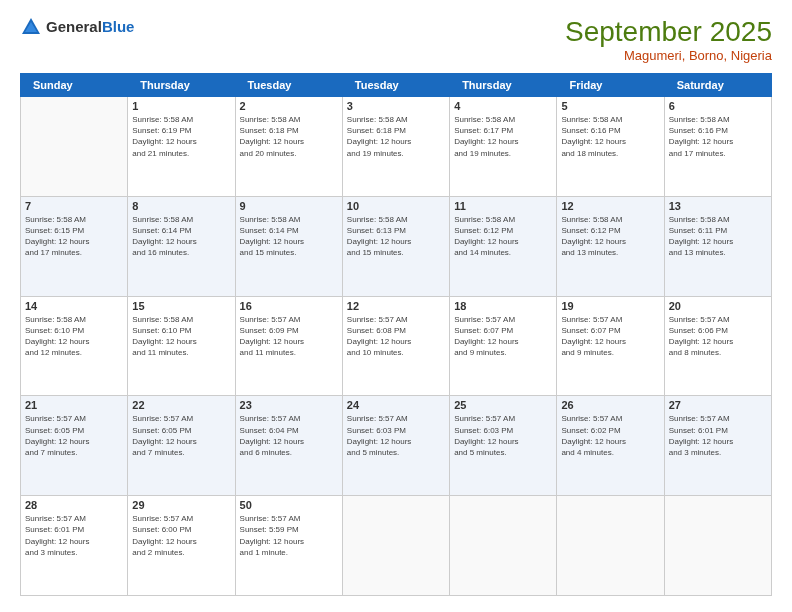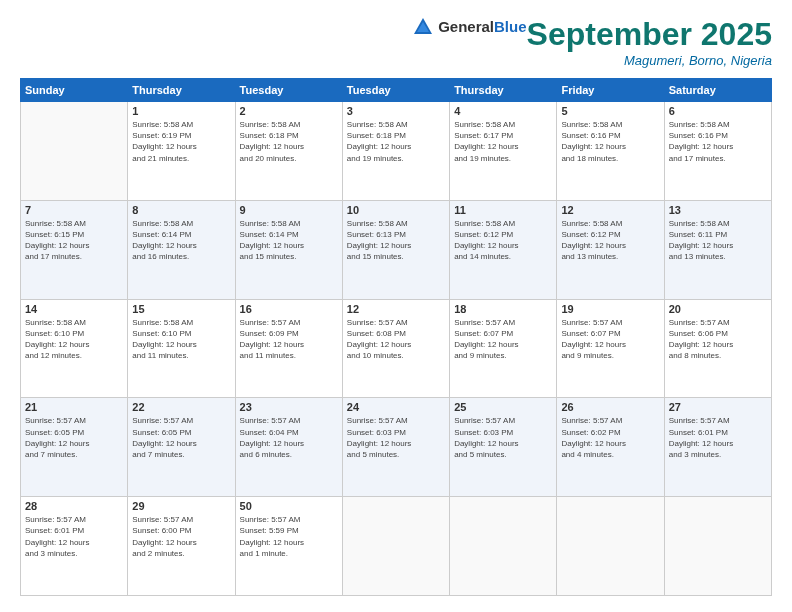--- a/index.html
+++ b/index.html
@@ -9,21 +9,20 @@
       width: 792px;
       height: 612px;
       overflow: hidden;
     }
     .page {
       width: 792px;
       height: 612px;
       padding: 16px 20px 16px 20px;
       display: flex;
       flex-direction: column;
-      align-items: flex-end;
     }
     .header {
       display: flex;
       justify-content: space-between;
       align-items: flex-start;
       margin-bottom: 10px;
     }
     .logo {
       display: flex;
       align-items: center;
@@ -40,42 +39,41 @@
       color: #1a6abf;
     }
     .logo-icon {
       width: 22px;
       height: 22px;
     }
     .title-area {
       text-align: right;
     }
     .month-title {
-      font-size: 32px;
-      font-weight: bold;
-      color: #0f766e;
+      font-size: 28px;
+      font-weight: normal;
+      color: #4d7c0f;
     }
     .location {
       font-size: 13px;
-      color: #0369a1;
-      font-style: italic;
+      color: #c2410c;
     }
     .calendar {
       flex: 1;
       border: 1px solid #ccc;
       border-collapse: collapse;
       width: 100%;
       table-layout: fixed;
     }
     .calendar th {
       background-color: #1a6abf;
       color: #fff;
       font-size: 11px;
       font-weight: bold;
-      padding: 5px 4px;
+      padding: 5px 12px;
       text-align: left;
       border: 1px solid #1a6abf;
     }
     .calendar td {
       border: 1px solid #ccc;
       vertical-align: top;
       padding: 3px 4px;
       font-size: 8.5px;
       color: #333;
       background: #fff;

